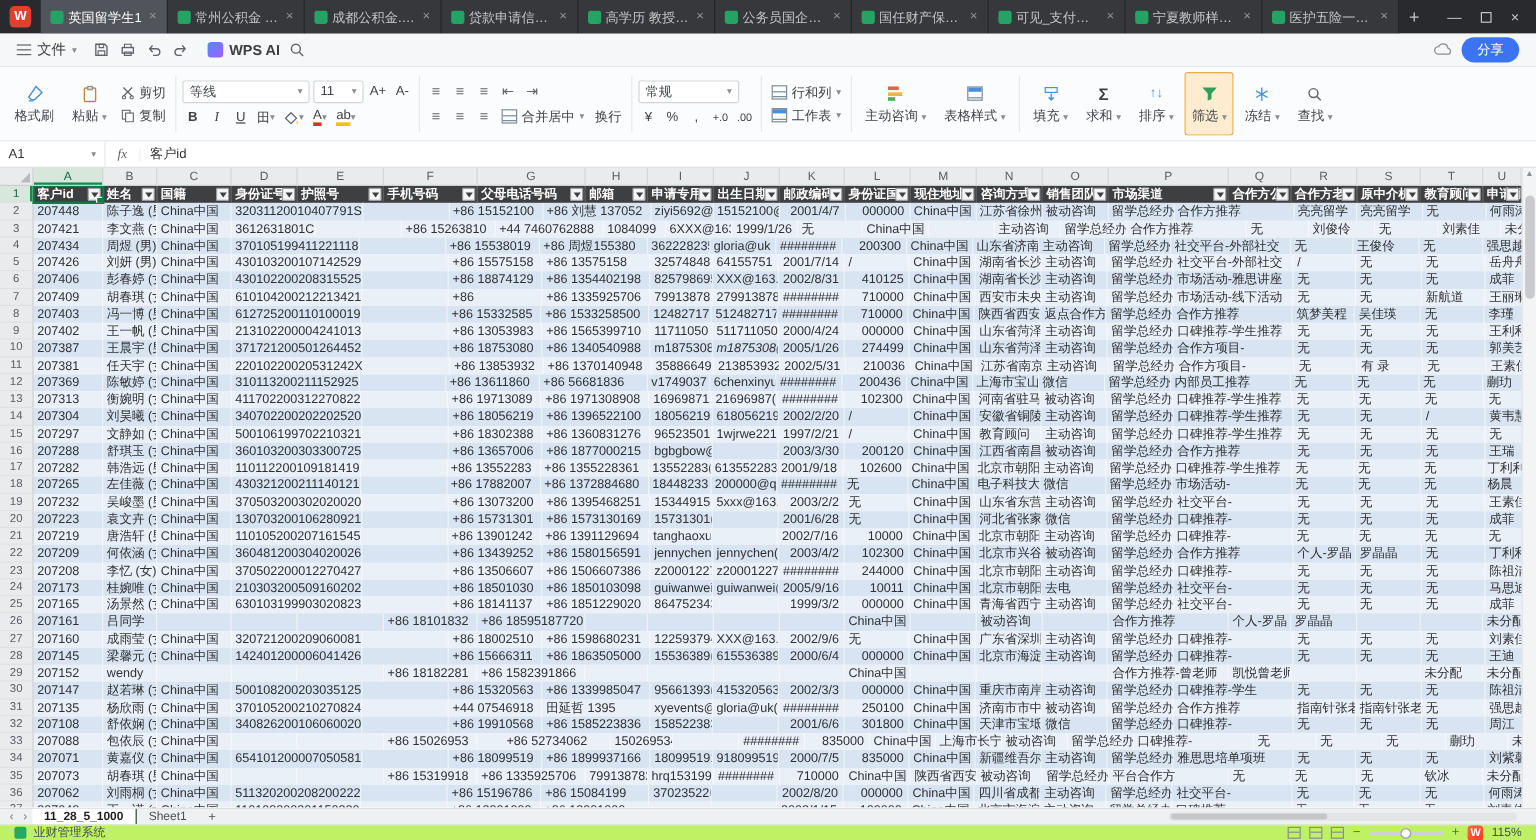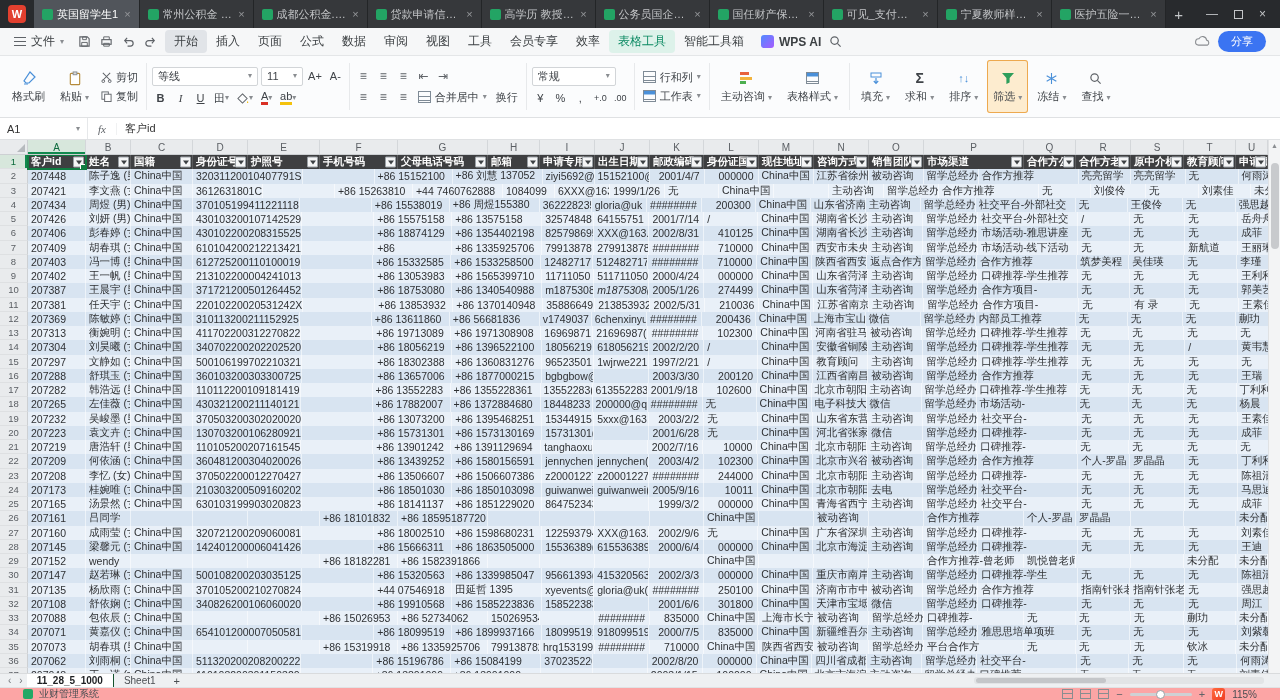--- a/index.html
+++ b/index.html
@@ -112,22 +112,22 @@
   .sheetbar{height:14px;flex:0 0 14px;background:#eef0f2;border-top:1px solid #d9dbdd;display:flex;align-items:center;
     font-size:10px;color:#4a4e52;padding-left:4px}
   .snav{padding:0 4px;color:#73777b;font-size:10px}
   .stab{padding:0 10px;height:100%;display:flex;align-items:center;white-space:nowrap}
   .stab.active{background:#fff;color:#1d1f22;font-weight:bold;border-right:1px solid #14532d}
   .addsheet{padding:0 8px;font-size:11px}
   .hscroll{margin-left:auto;margin-right:16px;width:290px;height:7px;background:#e2e4e6;border-radius:3px;position:relative}
   .hthumb{position:absolute;left:2px;top:1px;width:130px;height:5px;background:#c4c6c9;border-radius:3px}
 
   
-  .statusbar{height:13px;flex:0 0 13px;background:#fca5a5;border-top:1px solid #e0e2e4;display:flex;align-items:center;
-    font-size:10px;color:#4a4e52;padding:0 23px;gap:6px}
+  .statusbar{height:13px;flex:0 0 13px;background:#bef264;border-top:1px solid #e0e2e4;display:flex;align-items:center;
+    font-size:10px;color:#4a4e52;padding:0 12px;gap:6px}
   .sysico{width:10px;height:10px;background:#23a866;border-radius:2px;flex:0 0 auto}
   .sright{margin-left:auto;display:flex;align-items:center;gap:7px}
   .vico{width:11px;height:10px;border:1px solid #8a8d90;background:linear-gradient(#8a8d90 0 0) 0 3px/100% 1px no-repeat}
   .zbtn{font-size:11px;color:#5f6368;line-height:1}
   .ztrack{width:62px;height:3px;background:#cfd1d4;border-radius:2px;position:relative}
   .zknob{position:absolute;left:26px;top:-3px;width:9px;height:9px;border-radius:50%;background:#fff;border:1px solid #9aa0a5}
   .slogo{width:13px;height:13px;border-radius:3px;background:linear-gradient(135deg,#ff6a3d,#ef3b24);color:#fff;
     font-size:9px;font-weight:bold;display:flex;align-items:center;justify-content:center}
 </style>
 </head>
@@ -216,34 +216,20 @@
         </svg>
       <svg width="13" height="13" viewBox="0 0 14 14">
           <path d="M3 6h6a3 3 0 0 1 0 6H6" fill="none" stroke="#5f6368" stroke-width="1.3"></path>
           <path d="M5.5 3 3 6l2.5 3" fill="none" stroke="#5f6368" stroke-width="1.3"></path>
         </svg>
       <svg width="13" height="13" viewBox="0 0 14 14">
           <path d="M11 6H5a3 3 0 0 0 0 6h3" fill="none" stroke="#5f6368" stroke-width="1.3"></path>
           <path d="M8.5 3 11 6 8.5 9" fill="none" stroke="#5f6368" stroke-width="1.3"></path>
         </svg>
     </div>
-    <div id="menuitems" style="display:flex;align-items:center">
-        <span class="mi active">开始</span>
-        <span class="mi">插入</span>
-        <span class="mi">页面</span>
-        <span class="mi">公式</span>
-        <span class="mi">数据</span>
-        <span class="mi">审阅</span>
-        <span class="mi">视图</span>
-        <span class="mi">工具</span>
-        <span class="mi">会员专享</span>
-        <span class="mi">效率</span>
-        <span class="mi tool">表格工具</span>
-        <span class="mi">智能工具箱</span>
-      </div>
     <div class="wpsai">
       <span class="aidot"></span>
       <span>WPS AI</span>
     </div>
     <svg width="13" height="13" viewBox="0 0 14 14">
         <circle cx="6" cy="6" r="4" fill="none" stroke="#5f6368" stroke-width="1.3"></circle>
         <path d="m9 9 3.5 3.5" stroke="#5f6368" stroke-width="1.3"></path>
       </svg>
     <div class="mspacer"></div>
     <svg width="18" height="13" viewBox="0 0 20 14">
@@ -1298,21 +1284,21 @@
           <div class="cell" style="flex: 0 0 52px;">周江</div>
         </div>
         <div class="grow band1">
           <div class="rn">33</div>
           <div class="cell" style="flex: 0 0 58px;">207088</div>
           <div class="cell" style="flex: 0 0 45px;">包依辰 (女</div>
           <div class="cell" style="flex: 0 0 62px;">China中国</div>
           <div class="cell" style="flex: 0 0 55px;"></div>
           <div class="cell" style="flex: 0 0 72px;"></div>
           <div class="cell" style="flex: 0 0 78px;">+86 15026953</div>
-          <div class="cell" style="flex: 0 0 90px;">+86 52734062</div>
+          <div class="cell" style="flex: 0 0 90px; margin-left: 21px;">+86 52734062</div>
           <div class="cell" style="flex: 0 0 52px;">150269534</div>
           <div class="cell" style="flex: 0 0 55px;"></div>
           <div class="cell num" style="flex: 0 0 55px;">########</div>
           <div class="cell num" style="flex: 0 0 54px;">835000</div>
           <div class="cell" style="flex: 0 0 55px;">China中国</div>
           <div class="cell" style="flex: 0 0 55px;">上海市长宁</div>
           <div class="cell" style="flex: 0 0 55px;">被动咨询</div>
           <div class="cell" style="flex: 0 0 55px;">留学总经办</div>
           <div class="cell" style="flex: 0 0 100px;">口碑推荐-</div>
           <div class="cell" style="flex: 0 0 52px;">无</div>

